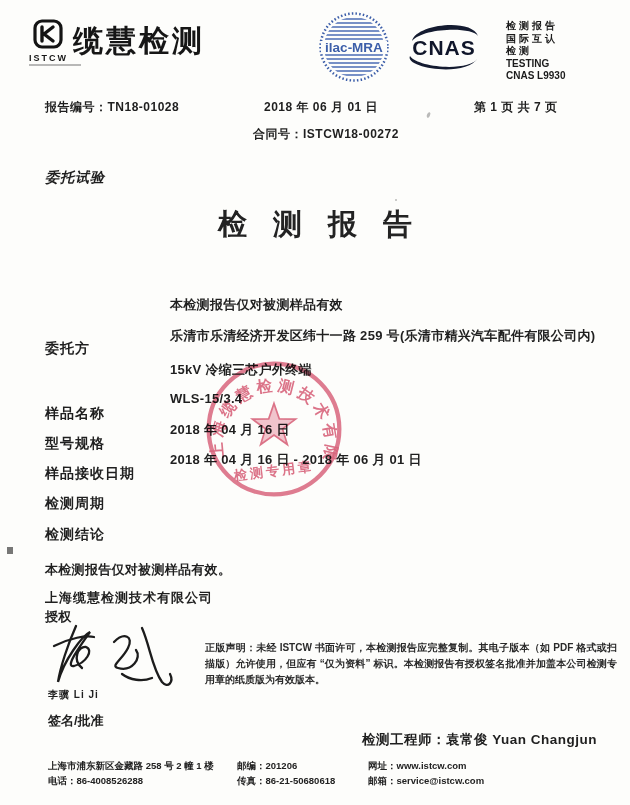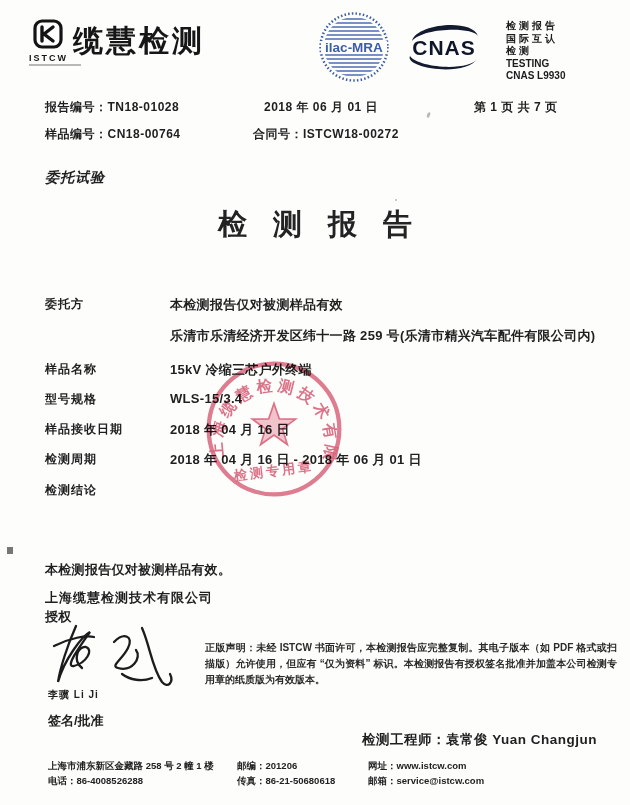--- a/index.html
+++ b/index.html
@@ -2,21 +2,21 @@
 <html><head>
 <meta charset="utf-8">
 <style>
   html,body{margin:0;padding:0;}
   body{background:#ffffff;font-family:"Liberation Sans","DejaVu Sans",sans-serif;}
   .page{position:relative;width:630px;height:805px;background:#fdfdfb;overflow:hidden;color:#1f1f1f;}
   .abs{position:absolute;}
   .b{font-weight:bold;}
   .ink{color:#232323;}
   .meta{font-size:12px;font-weight:bold;letter-spacing:.5px;}
-  .lbl{font-size:12px;font-weight:bold;letter-spacing:1px;}
+  .lbl{font-size:14px;font-weight:bold;letter-spacing:1px;margin-top:44px;}
   .val{font-size:13px;font-weight:bold;letter-spacing:.3px;}
   .title{width:100%;text-align:center;font-size:29px;font-weight:bold;letter-spacing:26px;padding-left:26px;box-sizing:border-box;}
   .brand-cn{font-size:30px;font-weight:bold;letter-spacing:3px;color:#161616;}
   .istcw{font-size:9px;font-weight:bold;letter-spacing:2px;color:#161616;}
   .tagline{width:52px;height:2px;background:#9a9a9a;opacity:.7;}
   .accred{font-size:10px;font-weight:bold;line-height:12.5px;color:#1b1b1b;}
   .accred .cjk{letter-spacing:3px;}
   .disclaimer{width:412px;font-size:10px;font-weight:bold;line-height:1.62;text-align:justify;color:#2a2a2a;}
   .footer{font-size:9.5px;font-weight:bold;color:#222;}
   .stamp-wrap{mix-blend-mode:multiply;opacity:.88;}
@@ -77,21 +77,20 @@
     <div class="cjk">国际互认</div>
     <div class="cjk">检测</div>
     <div>TESTING</div>
     <div>CNAS L9930</div>
   </div>
 
   <div class="abs meta" style="left:45px;top:99px;">报告编号：TN18-01028</div>
   <div class="abs meta" style="left:264px;top:99px;">2018 年 06 月 01 日</div>
   <div class="abs meta" style="left:474px;top:99px;">第 1 页 共 7 页</div>
 
-  <div class="abs meta" style="left:45px;top:126px;">样品编号：CN18-00764</div>
   <div class="abs meta" style="left:253px;top:126px;">合同号：ISTCW18-00272</div>
 
   <div class="abs b" style="left:45px;top:169px;font-size:14px;letter-spacing:1px;font-style:italic;">委托试验</div>
 
   <div class="abs title ink" style="left:0;top:205px;">检测报告</div>
 
   <div class="abs lbl" style="left:45px;top:296px;">委托方</div>
   <div class="abs val" style="left:170px;top:296px;">本检测报告仅对被测样品有效</div>
   <div class="abs val" style="left:170px;top:327px;width:440px;">乐清市乐清经济开发区纬十一路 259 号(乐清市精兴汽车配件有限公司内)</div>
 

